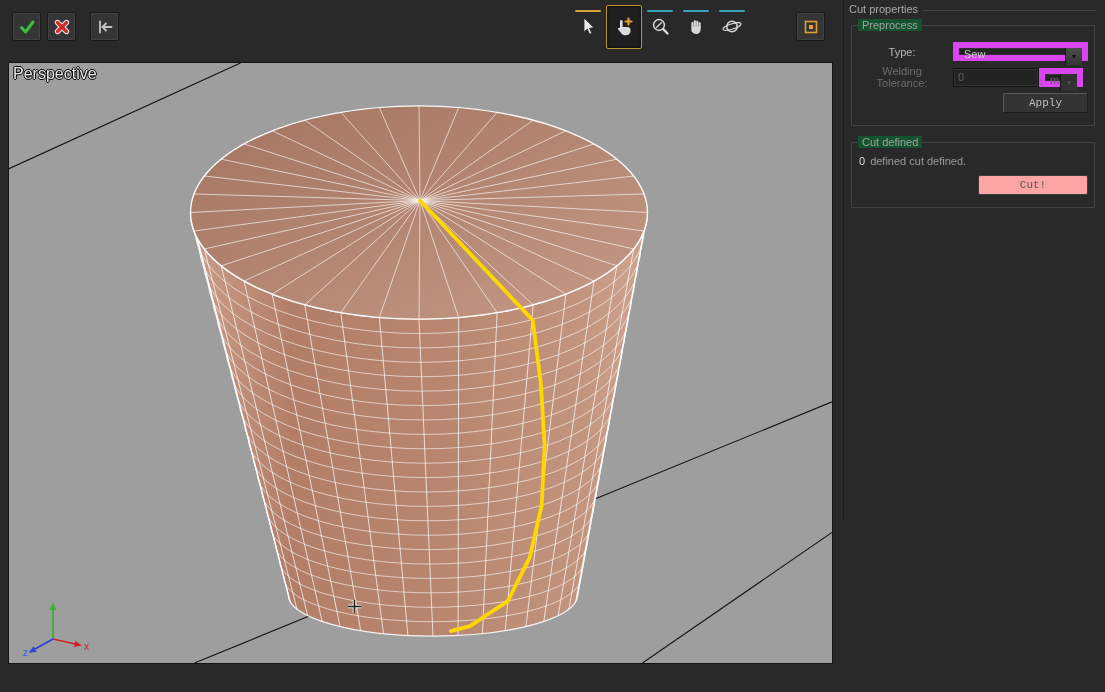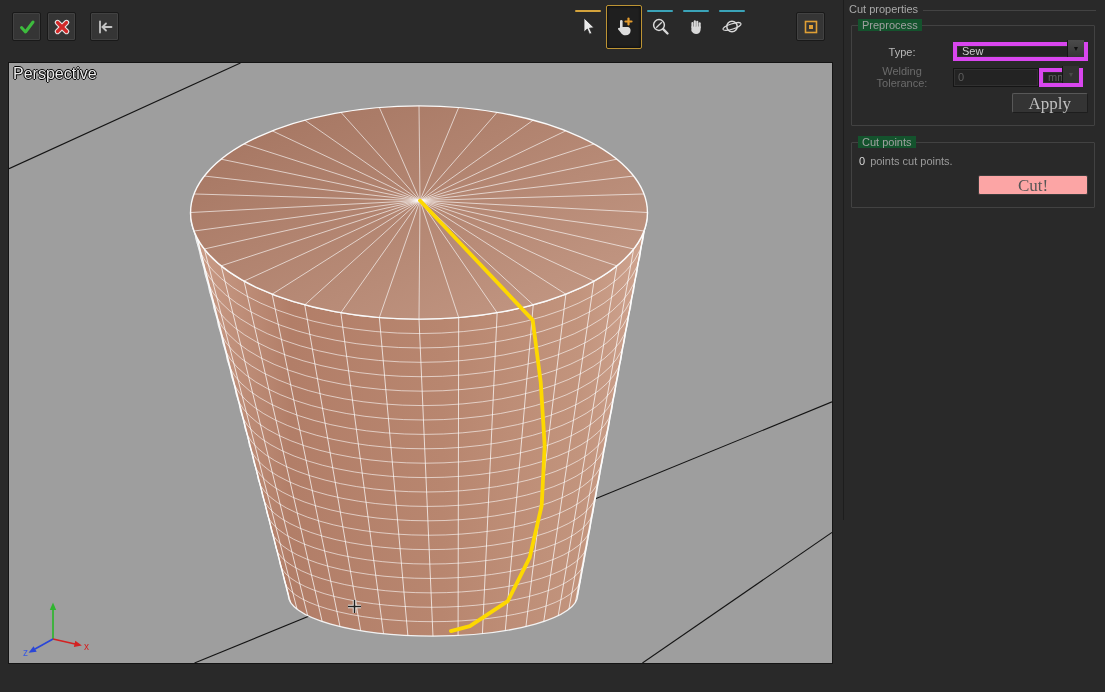--- a/index.html
+++ b/index.html
@@ -32,29 +32,29 @@
 
 .panel{position:absolute;left:843px;top:0;width:262px;height:520px;border-left:1px solid #1d1d1d;padding:3px 9px 0 5px;font-size:11px}
 .panel-header{display:flex;align-items:center;gap:5px;color:#a9a9a9;margin-bottom:8px}
 .panel-header .hline{flex:1;height:1px;background:#434343;margin-top:2px}
 .groupbox{position:relative;border:1px solid #424242;border-radius:1px;margin:10px 1px 16px 2px;padding:12px 6px 8px 4px}
 .gb-label{position:absolute;top:-7px;left:6px;background:#14532d;padding:0 4px;color:#a0a0a0}
 .row{display:flex;align-items:center;margin:4px 0}
 .row.right{justify-content:flex-end}
 .row label{width:92px;text-align:center;margin-right:5px;color:#b8b8b8;flex:none}
 .row label.dim{color:#6b6b6b}
-.combo{display:flex;align-items:flex-end;height:19px;background:#232323;border:4px solid #d946ef;box-shadow:inset 0 0 0 1px #313131;cursor:pointer}
+.combo{display:flex;align-items:flex-start;height:19px;background:#232323;border:6px solid #d946ef;box-shadow:inset 0 0 0 1px #313131;cursor:pointer}
 .combo .val{flex:1;padding:0 5px;color:#cfcfcf;white-space:nowrap;overflow:hidden}
 .combo .arrow{width:17px;height:17px;flex:none;background:linear-gradient(#4b4b4b,#353535);border-left:1px solid #151515;display:flex;align-items:center;justify-content:center;color:#101010;font-size:7px}
 .combo.dim .val{color:#5d5d5d}
 .combo.dim .arrow{color:#4a4a4a;background:#323232}
 .combo.type{width:136px}
 .combo.unit{width:44px;}
 .txt{width:86px;height:19px;background:#232323;border:1px solid #151515;box-shadow:inset 0 0 0 1px #313131;color:#5d5d5d;padding:0 4px;font-size:11px;font-family:inherit;outline:none}
-.btn{height:20px;min-width:76px;background:#343434;border:1px solid #585858;border-bottom-color:#1d1d1d;border-right-color:#1d1d1d;color:#bfbfbf;font-size:17px;font-family:Liberation Serif, serif;border-radius:2px;cursor:pointer;padding:0 16px}
+.btn{height:20px;min-width:76px;background:#343434;border:1px solid #585858;border-bottom-color:#1d1d1d;border-right-color:#1d1d1d;color:#bfbfbf;font-size:11px;font-family:Liberation Mono, monospace;border-radius:2px;cursor:pointer;padding:0 25px}
 .btn.dim{min-width:110px;color:#565656;border-color:#3c3c3c;background:#fca5a5}
 .cp-row{margin:0 0 8px 3px;color:#9b9b9b}
 .cp-row .count{color:#d8d8d8;margin-right:5px}
 </style>
 </head>
 <body>
 
 <div class="toolbar">
   <div class="tb-left">
     <div class="tb-btn">
@@ -289,21 +289,21 @@
         <span class="val">mm</span>
         <span class="arrow">▼</span>
       </div>
     </div>
     <div class="row right">
       <button class="btn">Apply</button>
     </div>
   </div>
 
   <div class="groupbox">
-    <span class="gb-label">Cut points</span>
+    <span class="gb-label">Cut defined</span>
     <div class="cp-row">
-      <span class="count">0</span><span>points cut points.</span>
+      <span class="count">0</span><span>defined cut defined.</span>
     </div>
     <div class="row right">
       <button class="btn dim" disabled="">Cut!</button>
     </div>
   </div>
 </div>
 
 </body></html>

